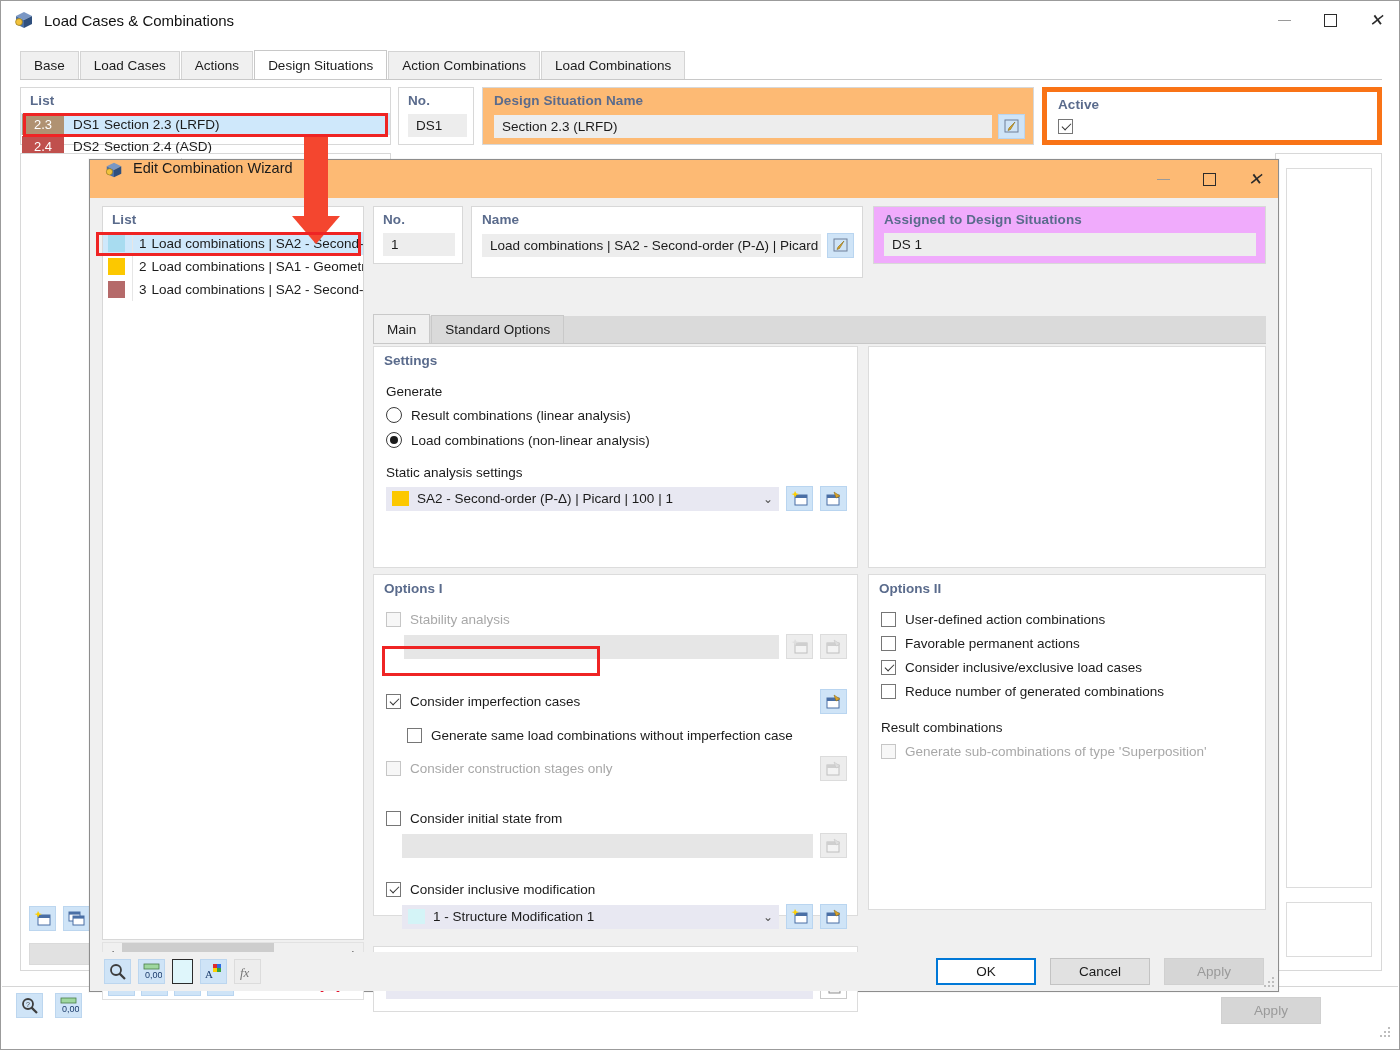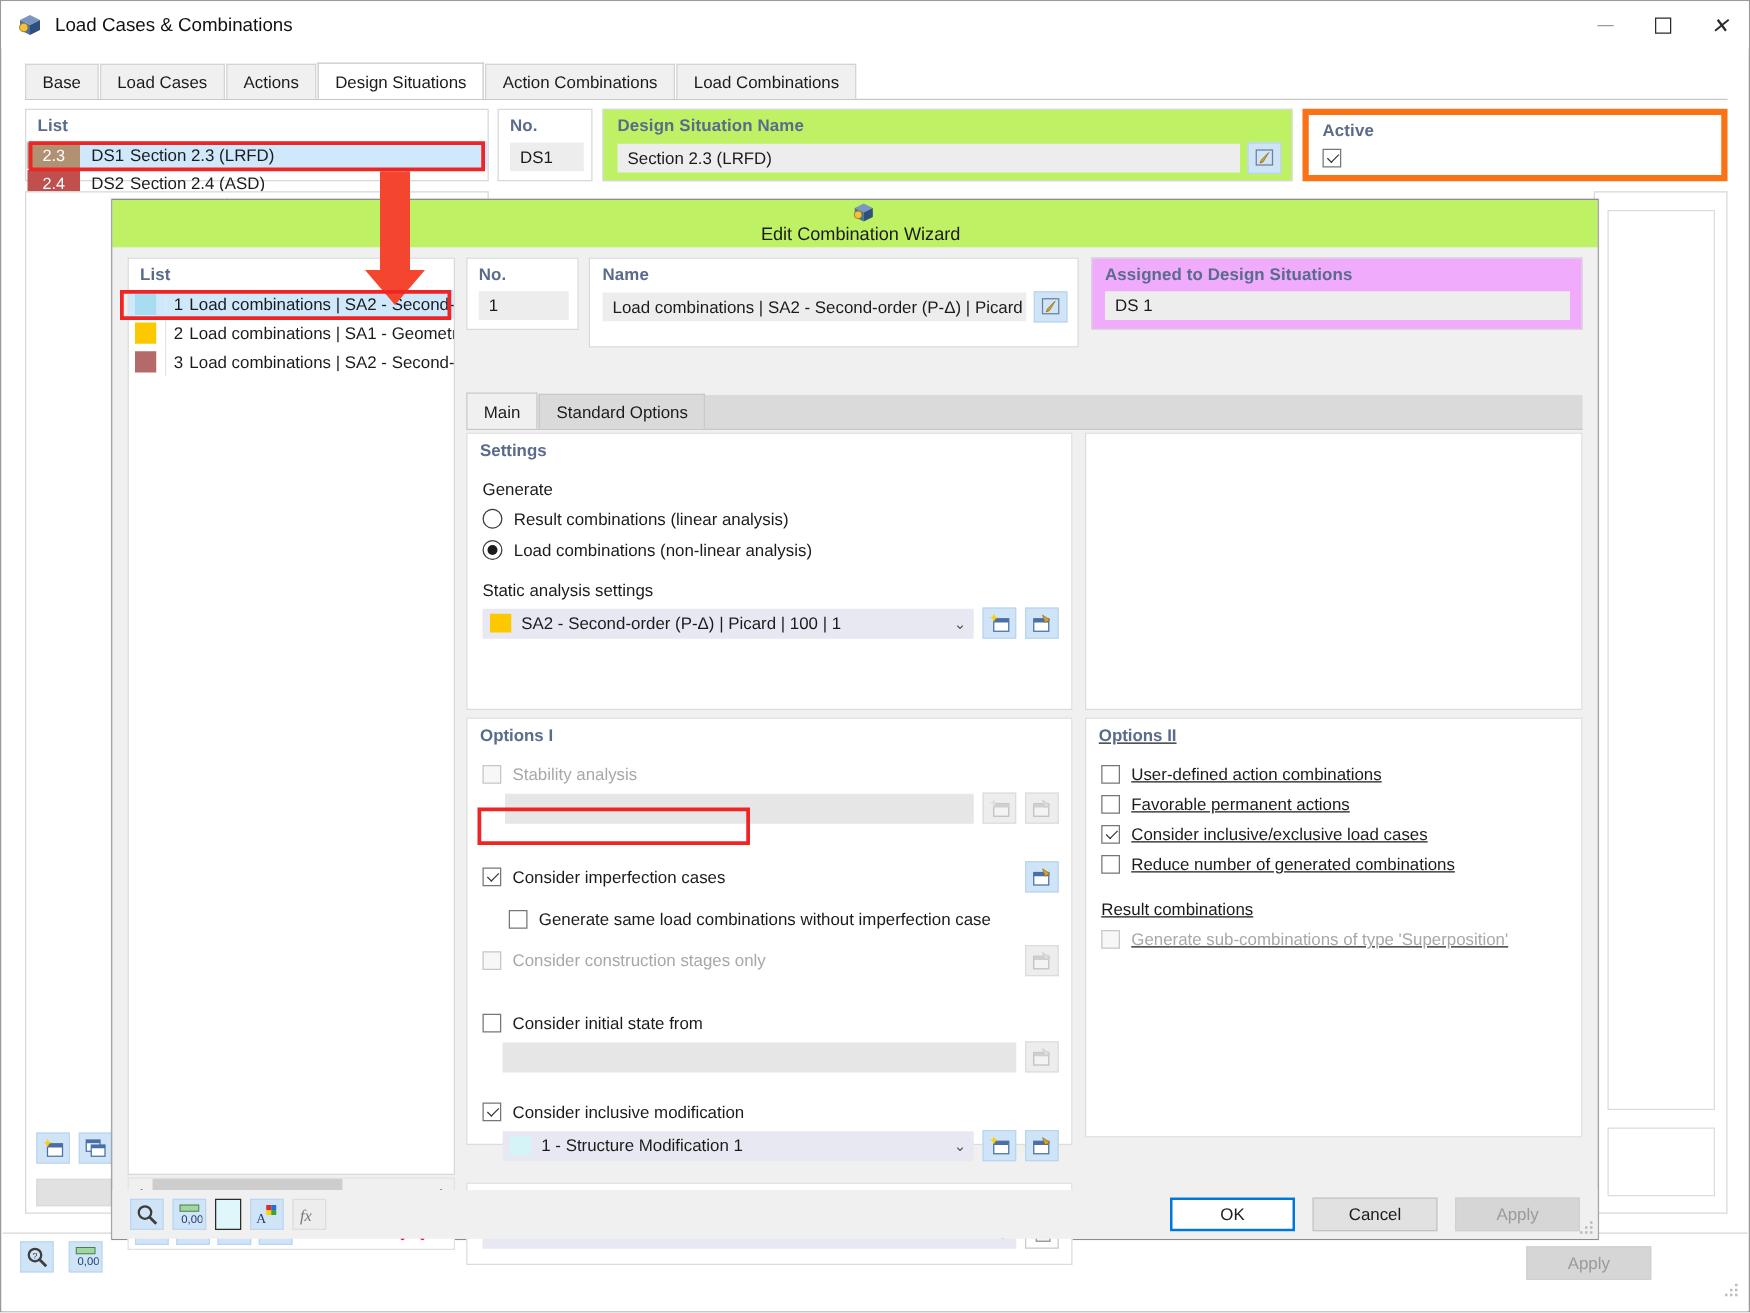--- a/index.html
+++ b/index.html
@@ -70,21 +70,21 @@
   }
   .dsrow .dsid { width: 40px; padding-left: 9px; }
   .dsrow.sel { background: #cfe8fb; }
 
   .main-no {
     position: absolute; left: 397px; top: 86px; width: 76px; height: 58px;
     background:#fff; border:1px solid #d8d8d8;
   }
   .main-name {
     position: absolute; left: 481px; top: 86px; width: 552px; height: 58px;
-    background:#bef264; border:1px solid #d8d8d8;
+    background:#fdba74; border:1px solid #d8d8d8;
   }
   .main-active {
     position: absolute; left: 1041px; top: 86px; width: 340px; height: 58px;
     background:#fff; border:5px solid #f97316;
   }
   .ro-field {
     background:#ededed; border:none; height:23px; display:flex; align-items:center;
     padding:0 8px; font-size:13.5px; color:#1b1b1b;
   }
 
@@ -145,21 +145,21 @@
   .btn.primary { background: #ffffff; border: 2px solid #0078d7; }
   .btn.dis { color: #9a9a9a; background:#d6d6d6; border-color:#d0d0d0; }
 
   
   .dialog {
     position: absolute; left: 88px; top: 158px; width: 1190px; height: 833px;
     background: #f0f0f0; border: 1px solid #8d8d8d;
     box-shadow: 0 0 0 1px rgba(0,0,0,.03);
   }
   .dlg-title {
-    height: 38px; background: #bef264; display:flex; align-items:center;flex-direction:column;
+    height: 38px; background: #fdba74; display:flex; align-items:flex-start;
   }
   .dlg-title .t { font-size: 14.5px; margin-left: 9px; }
   .dlg-body { position:absolute; left:0; top:38px; width:1188px; height:793px; background:#f0f0f0; }
 
   .dlg-list {
     position: absolute; left: 12px; top: 8px; width: 262px; height: 734px;
     background:#fff; border:1px solid #d8d8d8;
   }
   .lrow { display:flex; align-items:center; height: 23px; font-size:13.5px; padding-left:5px; }
   .lrow .colorsw { width: 17px; height: 17px; flex:none; }
@@ -199,21 +199,21 @@
   }
   .dlg-tabs .tab { background:#dadada; border-color:#c9c9c9; }
   .dlg-tabs .tab.active { background:#f0f0f0; }
 
   .group {
     background:#fff; border:1px solid #dcdcdc; position:absolute;
   }
   .grp-settings { left: 283px; top: 148px; width: 485px; height: 222px; }
   .grp-opt1 { left: 283px; top: 376px; width: 485px; height: 342px; }
   .grp-comment { left: 283px; top: 748px; width: 485px; height: 66px; }
-  .grp-opt2 { left: 778px; top: 376px; width: 398px; height: 336px; text-decoration: underline; }
+  .grp-opt2 { left: 778px; top: 376px; width: 398px; height: 336px; }
   .grp-blank { left: 778px; top: 148px; width: 398px; height: 222px; }
 
   .grp-label { font-size:13.5px; font-weight:bold; color:#5a6b8c; margin: 6px 0 0 10px; }
 
   .combo {
     height: 24px; background: #e8e8f2; border:none; display:flex; align-items:center;
     padding: 0 6px; font-size: 13.5px; color:#1b1b1b;
   }
   .combo .cw { width: 17px; height: 15px; flex:none; margin-right: 8px; }
   .combo .chev { margin-left:auto; color:#555; font-size: 12px; }

